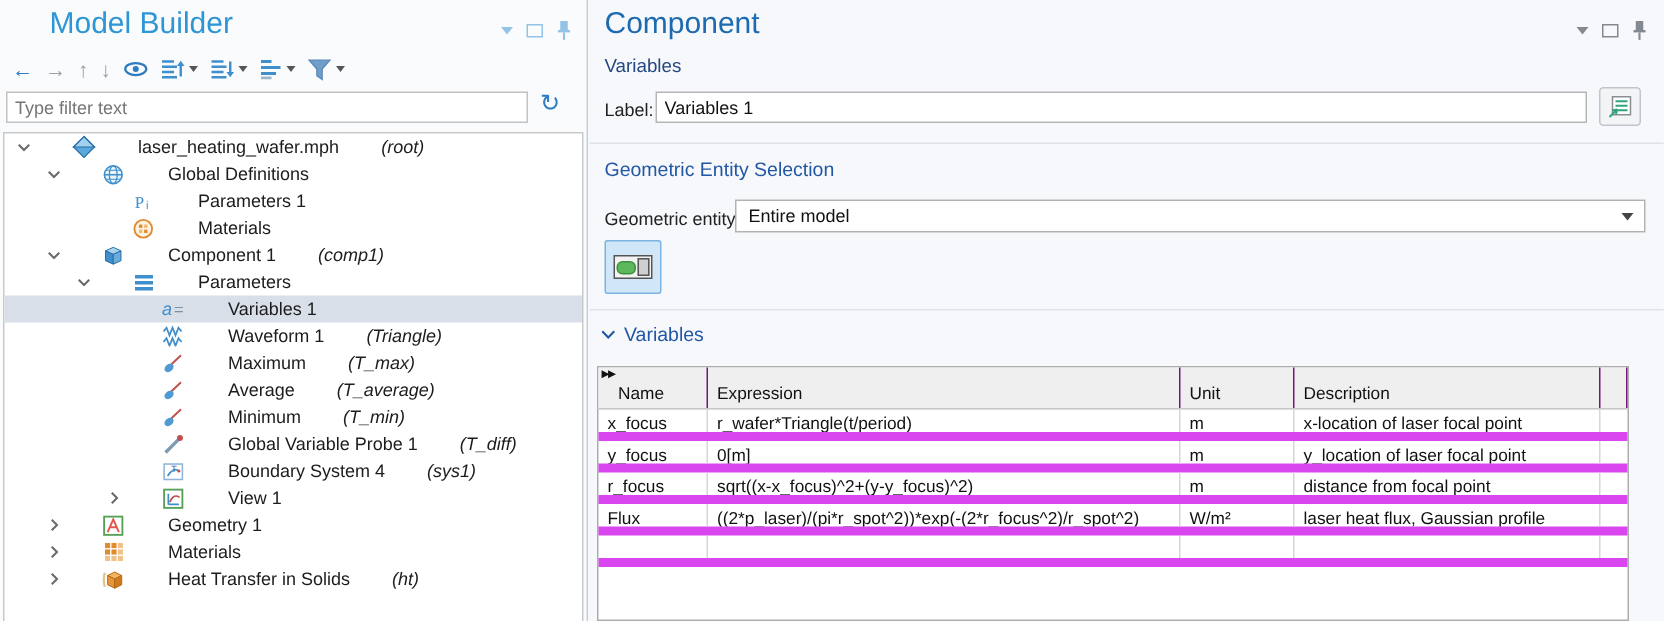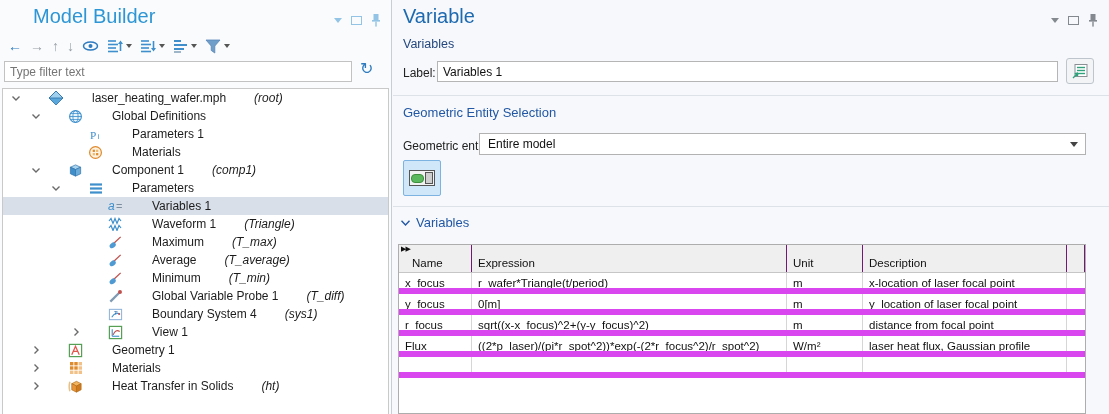--- a/index.html
+++ b/index.html
@@ -46,21 +46,21 @@
   .label-input { position:absolute; left:44px; top:61px; width:621px; height:21px;
     border:1px solid #b5b5b5; font-size:12px; padding:0 5px; color:#111; background:#fff; font-family:inherit; }
   .rename-btn { position:absolute; left:673px; top:58px; width:28px; height:26px;
     background:#f2f4f6; border:1px solid #bfc5cc; border-radius:3px;
     display:flex; align-items:center; justify-content:center; }
 
   .sep { position:absolute; left:0; width:716px; height:1px; background:#dde1e8; }
   .sec-title { position:absolute; left:10px; font-size:13px; color:#2157a4; }
 
   .lvl-label { position:absolute; left:10px; top:139px; font-size:12px; color:#222; }
-  .combo { position:absolute; left:86px; top:133px; width:607px; height:22px; background:#fff;
+  .combo { position:absolute; left:97px; top:133px; width:607px; height:22px; background:#fff;
     border:1px solid #b2b2b2; display:flex; align-items:center; }
   .combo-val { font-size:12px; color:#111; padding-left:8px; flex:1; }
   .combo-arrow { width:0; height:0; border-left:4px solid transparent; border-right:4px solid transparent;
     border-top:5px solid #444; margin-right:7px; }
 
   .toggle-btn { position:absolute; left:10px; top:160px; width:38px; height:36px;
     background:#cfe7f9; border:1px solid #7db3e0; border-radius:2px;
     display:flex; align-items:center; justify-content:center; }
   .toggle-inner { width:26px; height:16px; background:#f2f2f2; border:1.5px solid #555;
     display:flex; align-items:center; padding:0 1px; }
@@ -428,21 +428,21 @@
             <polygon points="14,5 9,7.5 9,14 14,11.5" fill="#d07a20" stroke="#b06a15" stroke-width="0.7"></polygon>
           </svg>
         </span>
       <span>Heat Transfer in Solids</span>
       <span class="suffix">(ht)</span>
     </div>
   </div>
 </div>
 
 <div class="settings">
-  <div class="st-title">Variable</div>
+  <div class="st-title">Component</div>
   <div class="st-sub">Variables</div>
 
   <div class="win-icons gray-ic">
     <span class="tri-down"></span>
     <span class="float-ic"></span>
     <span>
       <svg width="10" height="14" viewBox="0 0 10 14">
           <rect x="2.5" y="1" width="5" height="6" fill="#84898f"></rect>
           <rect x="1" y="7" width="8" height="1.6" fill="#84898f"></rect>
           <rect x="4.3" y="8.6" width="1.4" height="5" fill="#84898f"></rect>

